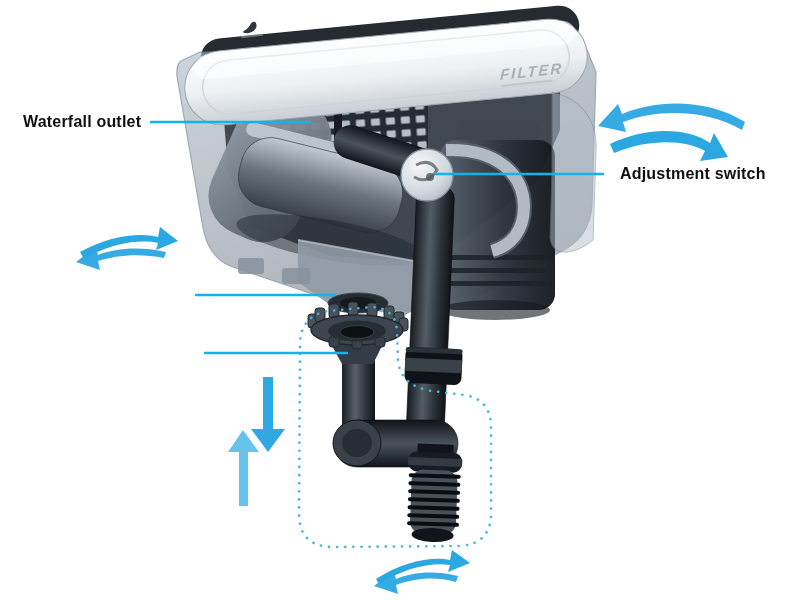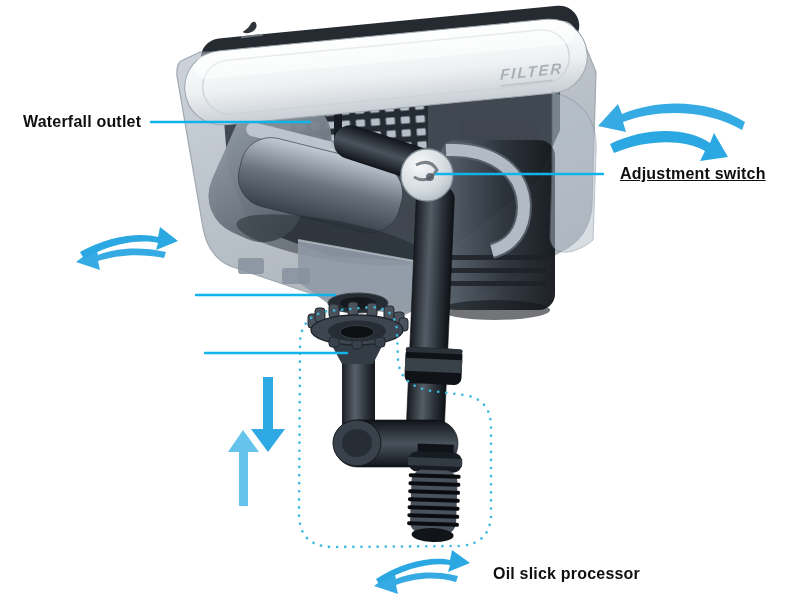--- a/index.html
+++ b/index.html
@@ -6,21 +6,21 @@
   .stage{
     position:relative;width:800px;height:600px;background:#ffffff;
     overflow:hidden;font-family:"Liberation Sans",sans-serif;
   }
   .stage svg{position:absolute;left:0;top:0;}
   .part-label{
     position:absolute;font-weight:bold;font-size:16px;line-height:21px;
     color:#0f0f0f;white-space:nowrap;letter-spacing:0.2px;margin-left:16px;
   }
   #lbl-waterfall{left:7px;top:111px;}
-  #lbl-adjust{left:604px;top:163px;text-decoration:underline;}
+  #lbl-adjust{left:604px;top:163px;}
   #lbl-sucker{left:47px;top:283px;}
   #lbl-processor{left:477px;top:563px;}
 </style>
 </head>
 <body>
 
 <div class="stage">
 
 <svg width="800" height="600" viewBox="0 0 800 600">
   <defs>
@@ -212,15 +212,14 @@
     <path d="M376 579 C402 562 432 556 450 560 L452 550 L470 563 L448 572 L450 565 C432 562 404 568 379 584 Z"></path>
     <path d="M458 576 C434 570 412 572 396 579 L394 571 L374 586 L398 594 L396 585 C414 578 436 576 456 582 Z" opacity="0.95"></path>
   </g>
 
   <polygon points="263,377 273,377 273,429 285,429 268,452 251,429 263,429" fill="#2fa9e4"></polygon>
   <polygon points="243,430 259,452 248,452 248,506 239,506 239,452 228,452" fill="#55bdea" opacity="0.9"></polygon>
 </svg>
 
 <div id="lbl-waterfall" class="part-label">Waterfall outlet</div>
 <div id="lbl-adjust" class="part-label">Adjustment switch</div>
-<div id="lbl-processor" class="part-label">Oil slick processor</div>
 
 </div>
 
 </body></html>

